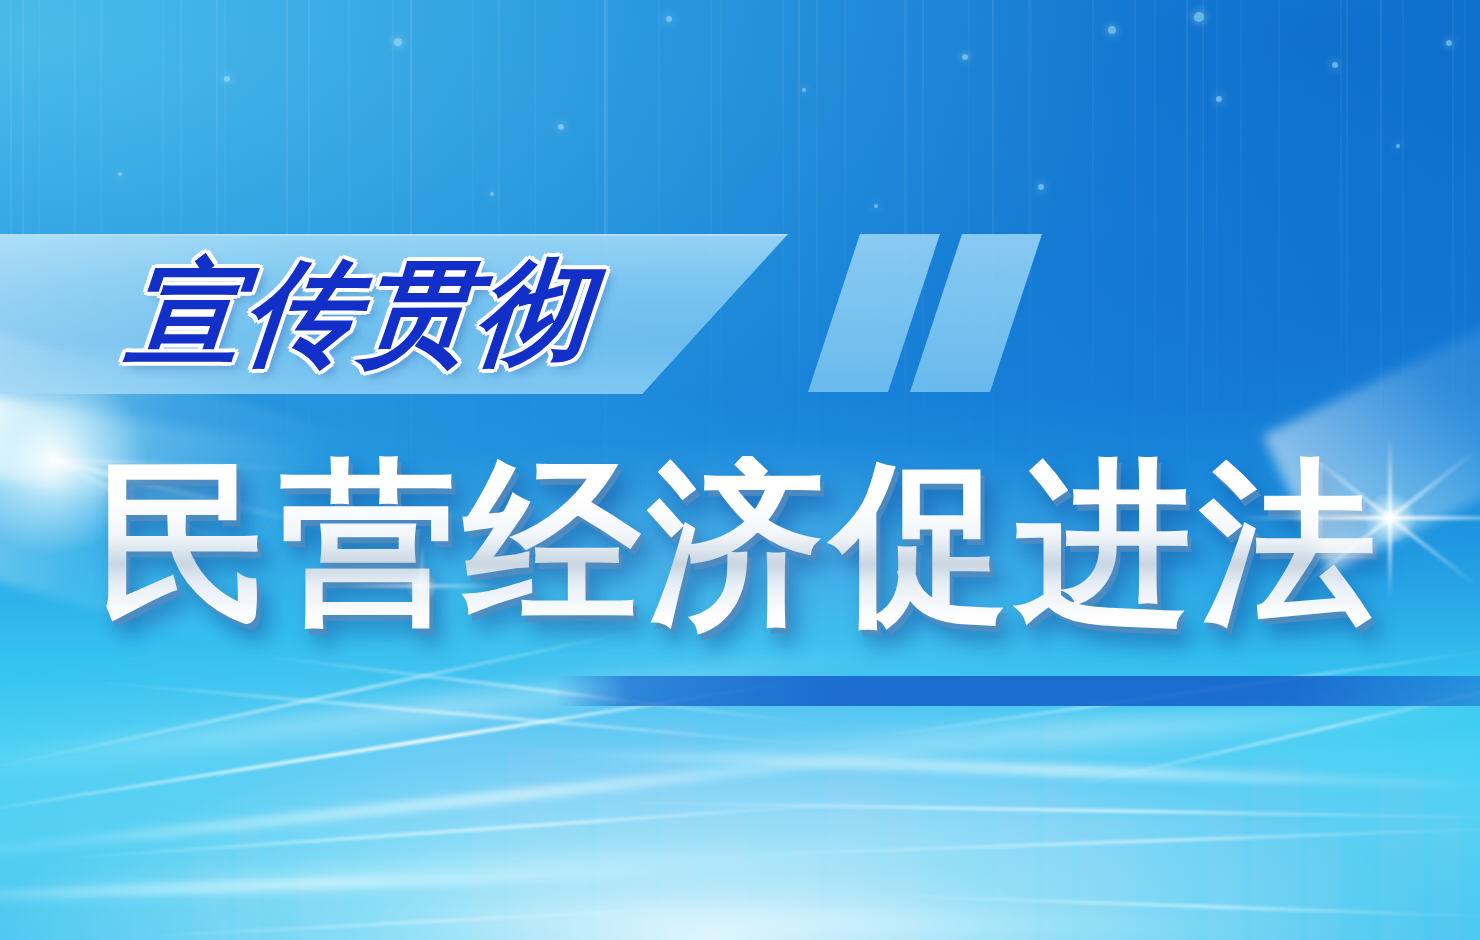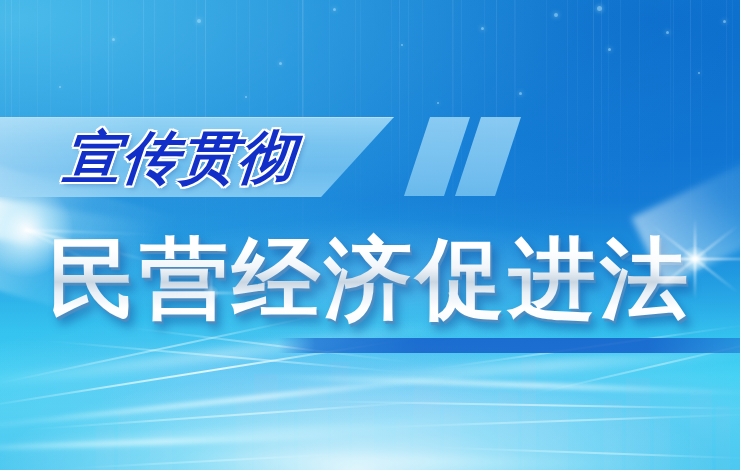--- a/index.html
+++ b/index.html
@@ -285,21 +285,21 @@
   }
   .main-title {
     position: absolute;
     left: 0;
     top: 228px;
     width: 740px;
     height: 104px;
     display: flex;
     align-items: center;
     justify-content: center;
-    font-family: Liberation Serif, serif;
+    font-family: Liberation Mono, monospace;
     font-weight: 700;
     font-size: 88px;
     line-height: 1;
     letter-spacing: 4px;
     white-space: nowrap;
     background: linear-gradient(180deg,
       #ffffff 0%,
       #ffffff 20%,
       #f2f6fa 38%,
       #c9d6e2 52%,

